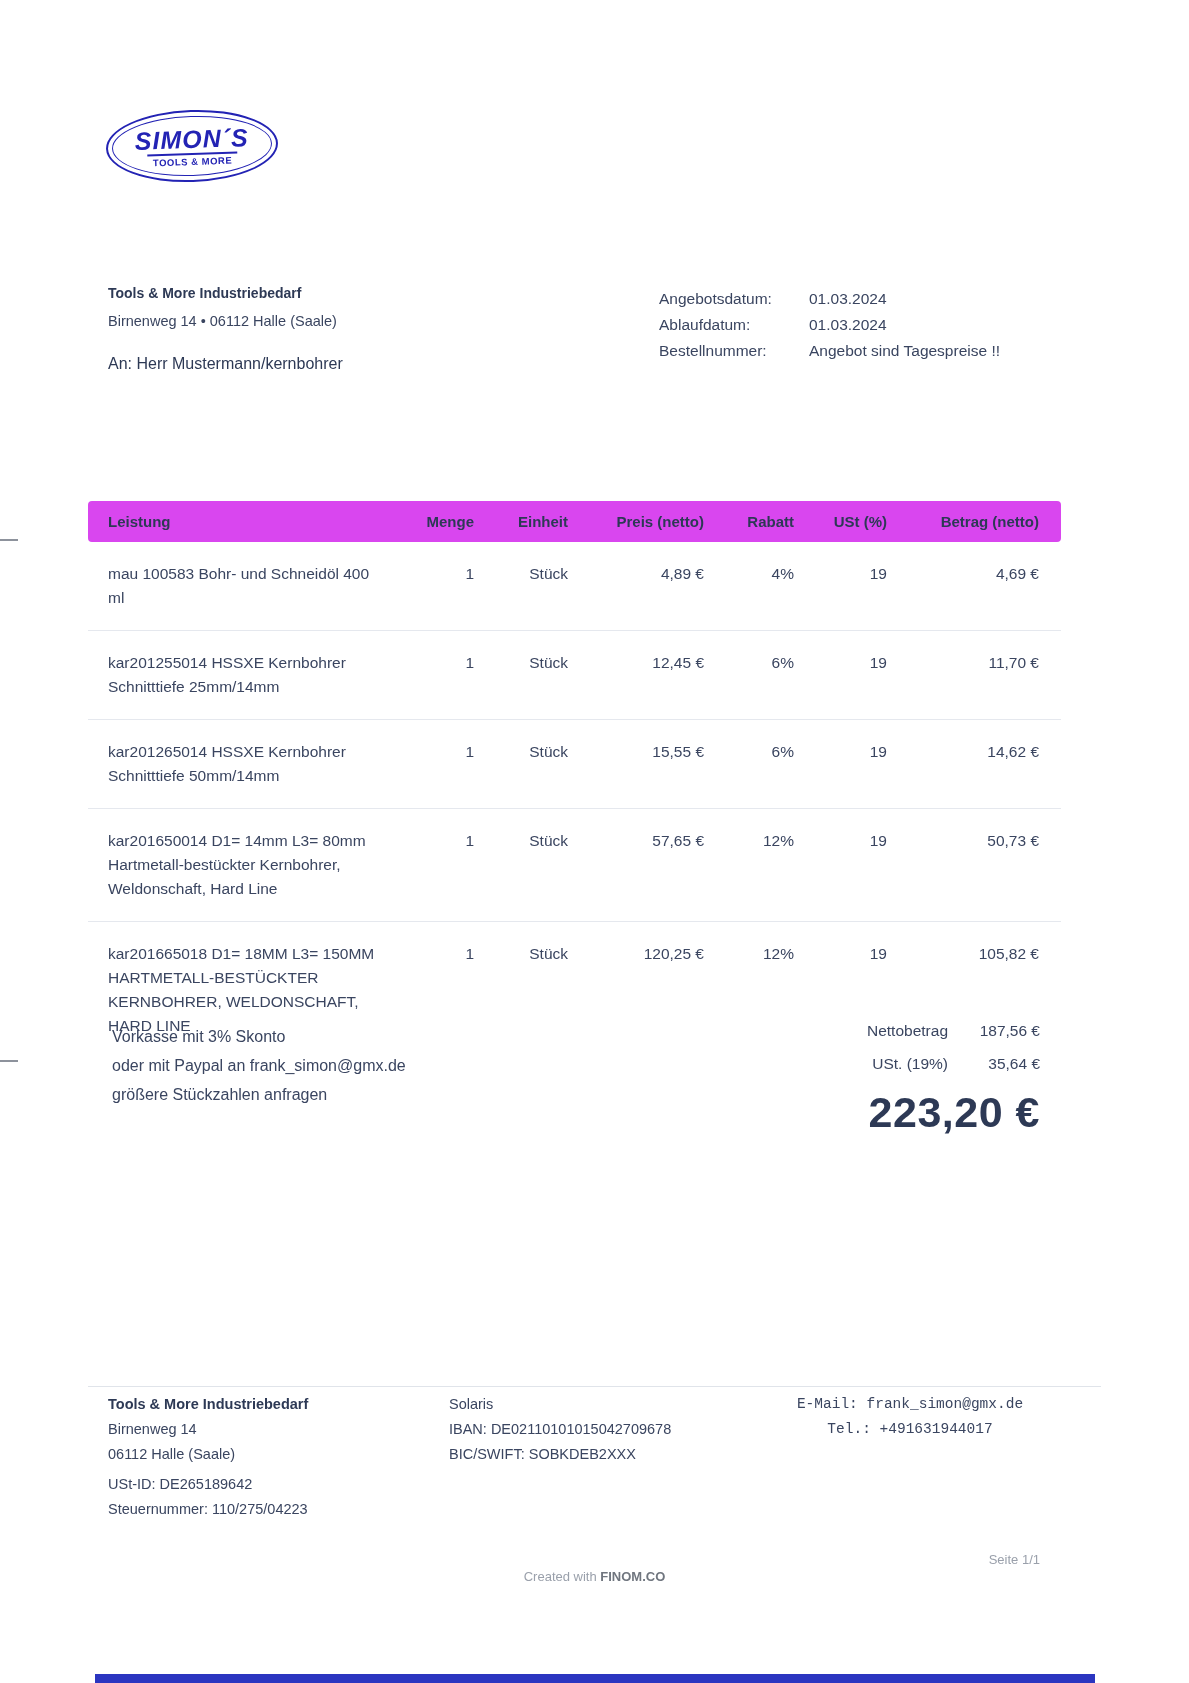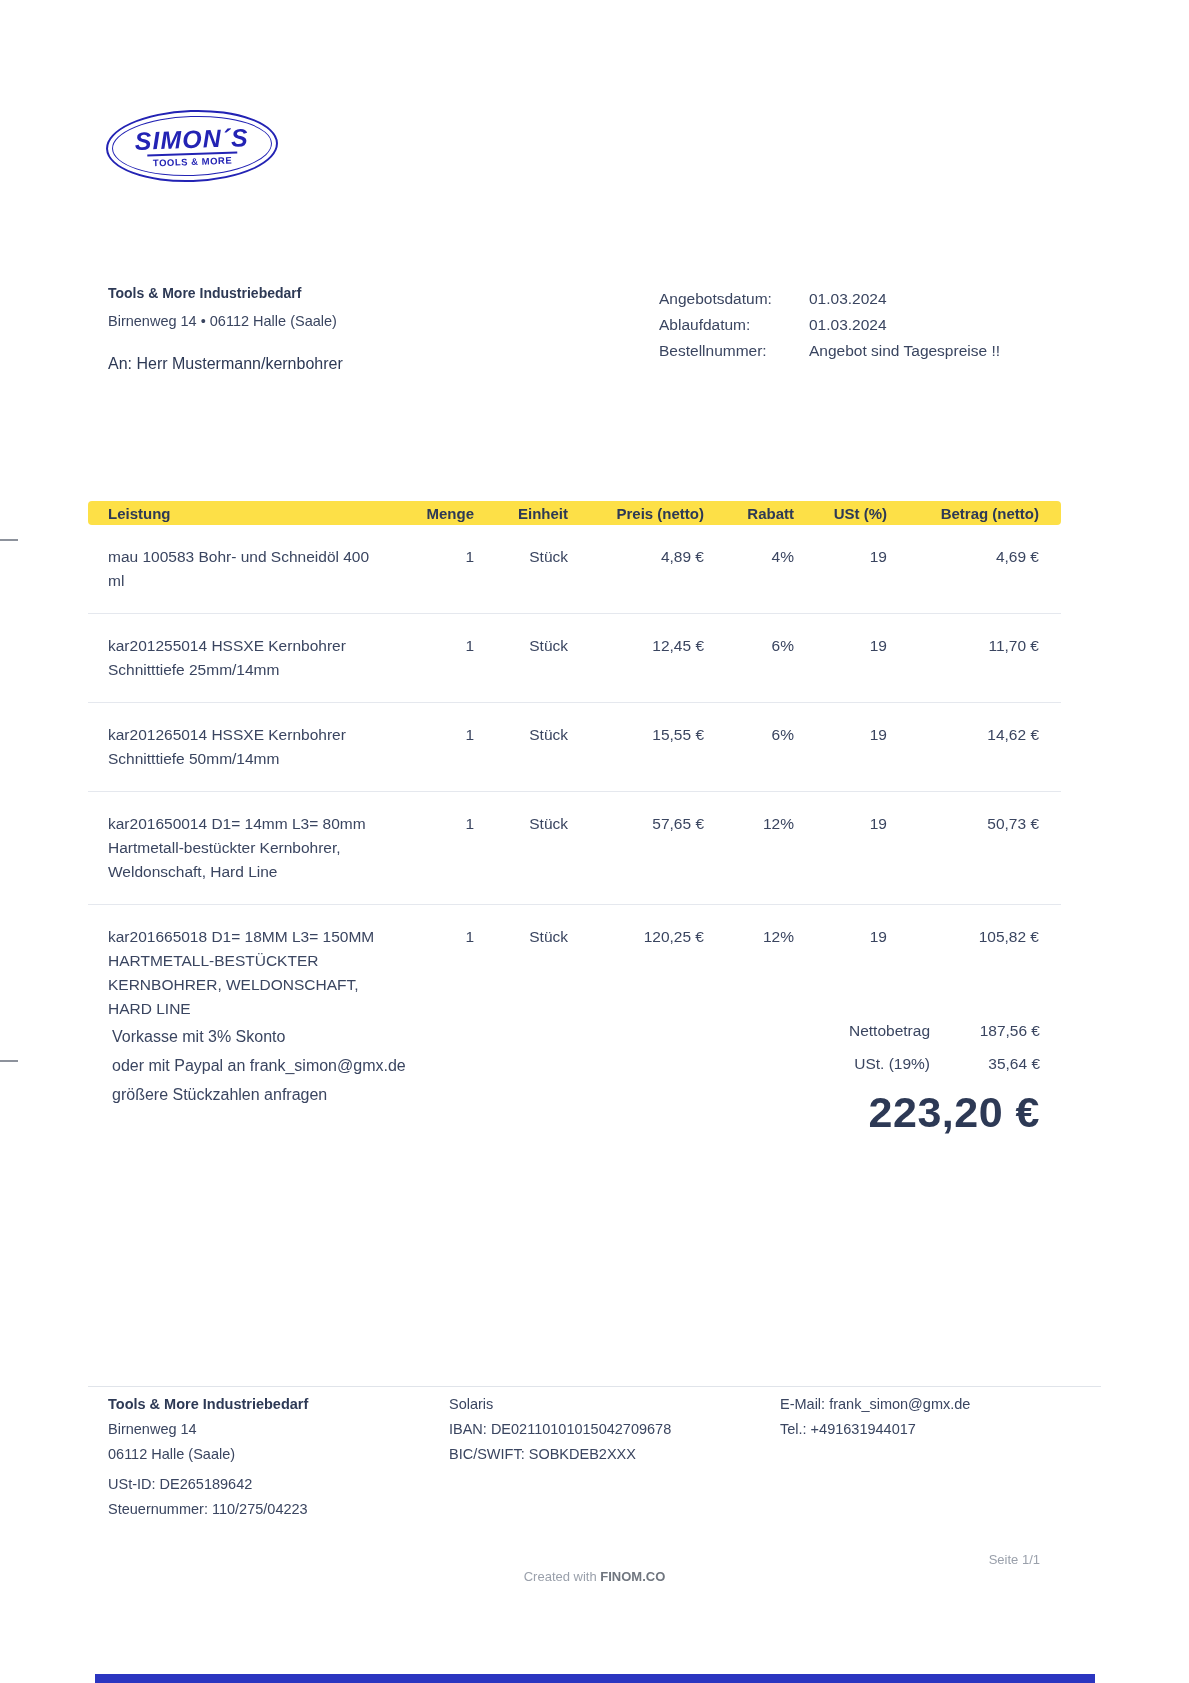--- a/index.html
+++ b/index.html
@@ -47,52 +47,52 @@
   .offer-block { position: absolute; left: 659px; top: 272px; width: 382px; }
   .offer-title { color: #ee5a60; font-size: 27px; font-weight: bold; letter-spacing: 0.2px; }
   .offer-fields { margin-top: 18px; display: grid; grid-template-columns: 150px 1fr; row-gap: 8px; column-gap: 0; }
   .offer-label { font-size: 15.5px; color: #3a4560; }
   .offer-value { font-size: 15.5px; color: #3a4560; }
 
   
   .items-table { position: absolute; left: 88px; top: 501px; width: 973px; }
   .thead {
     display: grid; grid-template-columns: 292px 74px 94px 136px 90px 93px 1fr;
-    align-items: center; height: 24px;
-    background: #fde047; border-radius: 4px;
+    align-items: center; height: 41px;
+    background: #d946ef; border-radius: 4px;
     padding: 0 22px 0 20px;
     font-weight: bold; font-size: 15px; color: #2d3955;
   }
   .trow {
     display: grid; grid-template-columns: 292px 74px 94px 136px 90px 93px 1fr;
     padding: 20px 22px 20px 20px;
     border-bottom: 1px solid #e5e8ee;
     font-size: 15.5px; line-height: 24px; color: #3a4560;
     align-items: start;
   }
   .trow:last-child { border-bottom: none; }
   .c1 { text-align: left; padding-right: 24px; }
   .cr { text-align: right; }
 
   
   .payment-notes { position: absolute; left: 112px; top: 1022px; font-size: 16px; line-height: 29px; color: #3a4560; }
 
   
   .totals { position: absolute; right: 149px; top: 1022px; text-align: right; }
   .totals-row { display: flex; justify-content: flex-end; align-items: baseline; font-size: 15.5px; color: #3a4560; margin-bottom: 15px; }
-  .totals-label { margin-right: 18px; }
+  .totals-label { }
   .totals-value { min-width: 92px; text-align: right; }
   .grand-total { font-size: 43px; font-weight: bold; color: #2d3955; margin-top: 12px; letter-spacing: 0.5px; }
 
   
   .footer-divider { position: absolute; left: 88px; right: 88px; top: 1386px; border-top: 1px solid #e0e4ea; }
   .footer-cols { position: absolute; left: 108px; right: 149px; top: 1392px; display: flex; justify-content: space-between; font-size: 14.5px; line-height: 25px; color: #3a4560; }
   .footer-col-left { width: 300px; }
   .footer-col-mid { width: 290px; }
-  .footer-col-right { width: 260px; text-align: left; }
+  .footer-col-right { width: 260px; text-align: center; font-family: Liberation Mono, monospace; }
   .footer-company-name { font-weight: bold; color: #2d3955; }
   .footer-gap { height: 5px; }
 
   .created-line { position: absolute; left: 0; right: 0; top: 1569px; text-align: center; font-size: 13px; color: #9aa0ab; }
   .created-brand { font-weight: bold; color: #70767f; }
   .page-number { position: absolute; right: 149px; top: 1524px; font-size: 13px; color: #9aa0ab; margin-top: 28px; }
 
   
   .bottom-bar { position: absolute; left: 95px; right: 94px; bottom: 0; height: 9px; background: #2b35c0; }
 </style>

